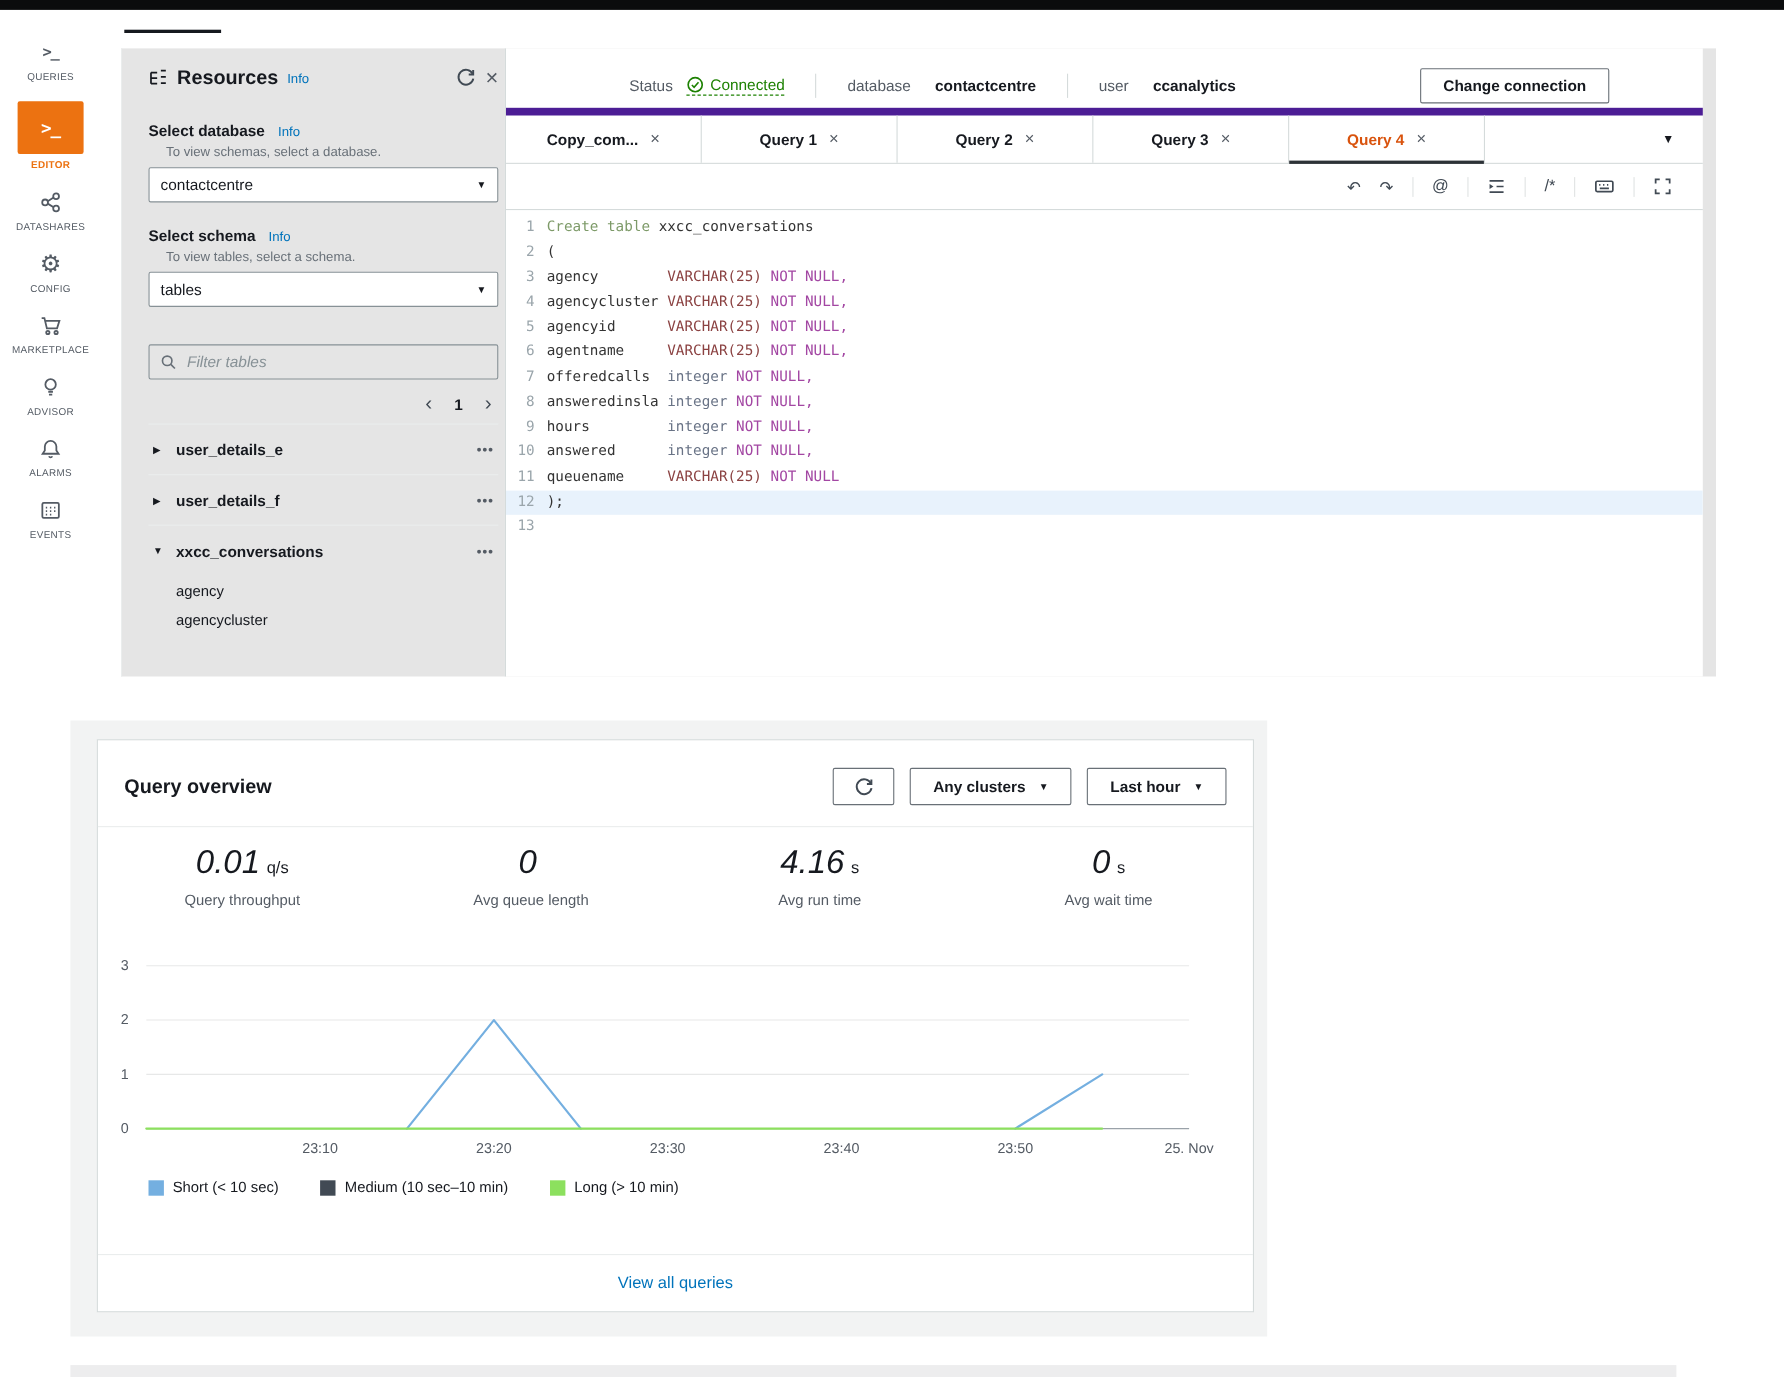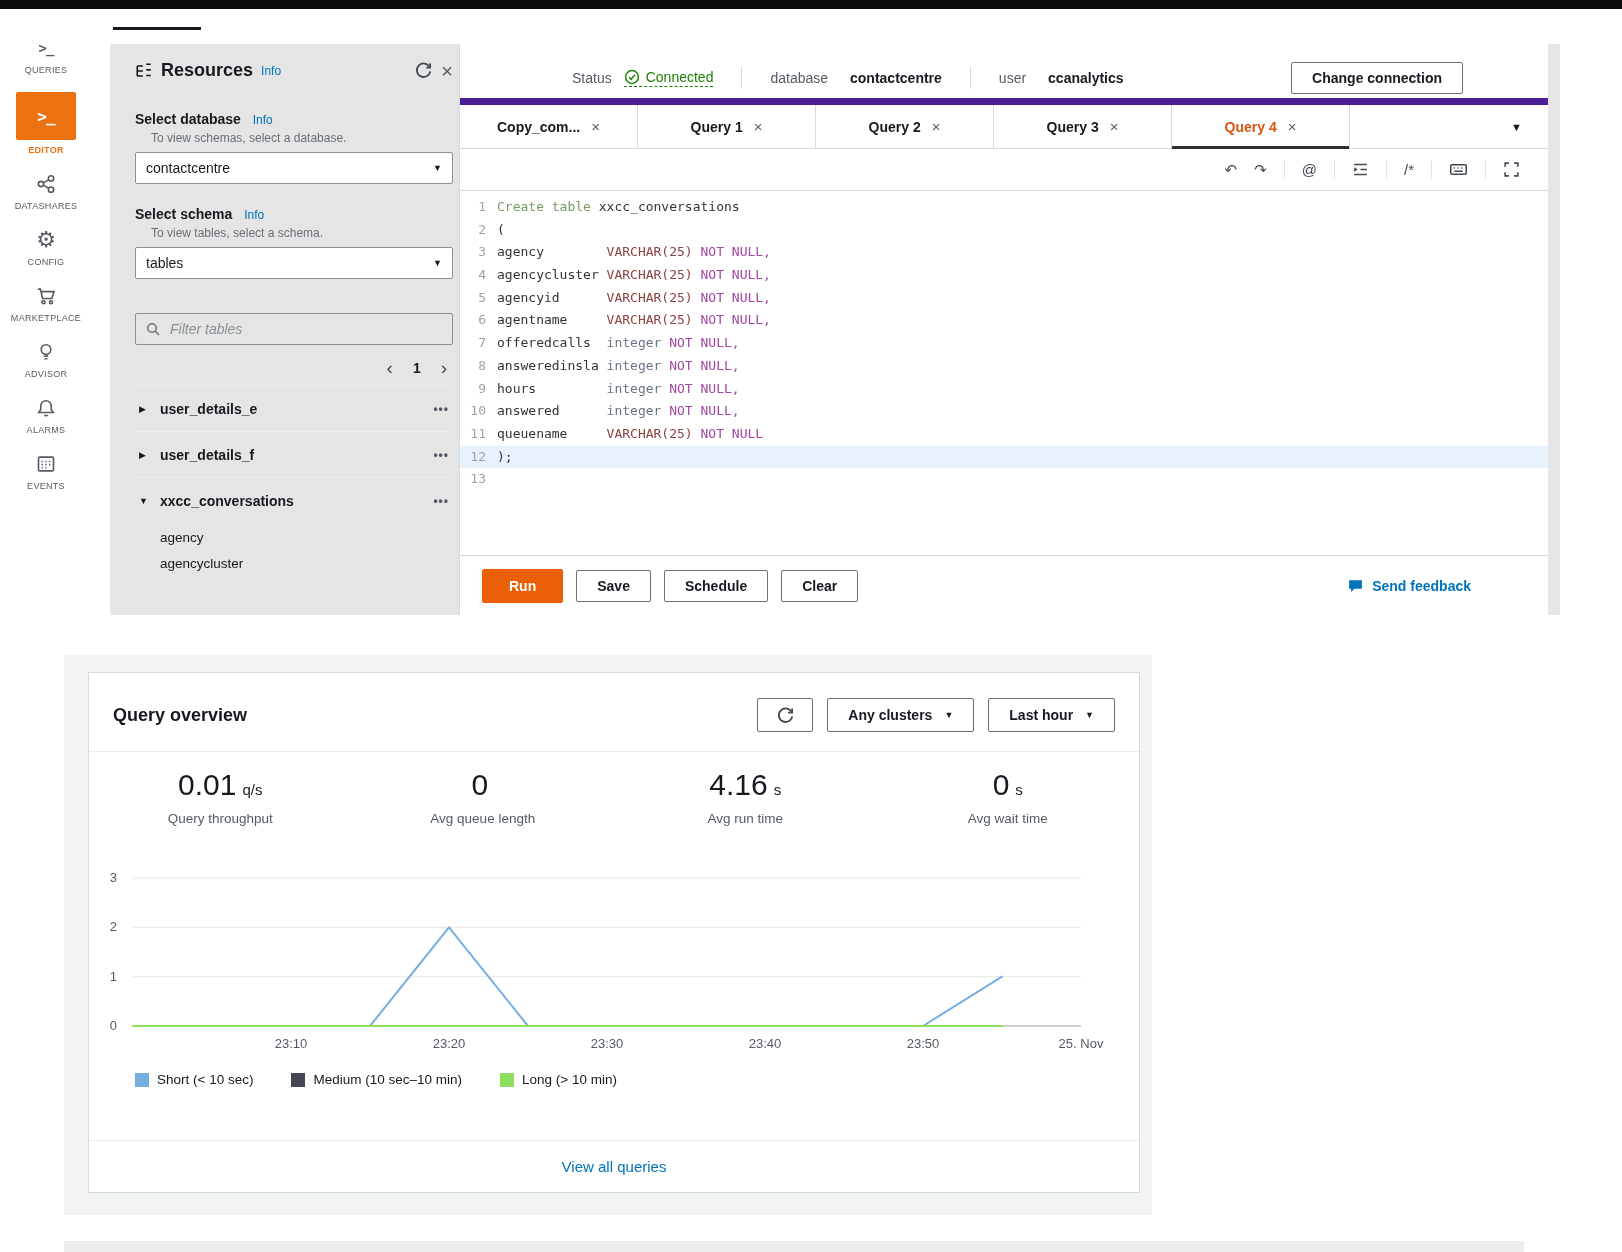--- a/index.html
+++ b/index.html
@@ -91,21 +91,21 @@
 
   
   .overview-wrap { position:absolute; left:64px; top:655px; width:1088px; height:560px; background:#f2f3f3; }
   .card { position:absolute; left:24px; top:17px; width:1052px; height:521px; background:#fff; border:1px solid #d5dbdb; display:flex; flex-direction:column; }
   .card-head { display:flex; align-items:center; gap:14px; padding:25px 24px 19px; }
   .card-title { font-size:18px; font-weight:bold; }
   .refresh-btn { width:56px; height:34px; border:1px solid #697077; border-radius:2px; background:#fff; display:flex; align-items:center; justify-content:center; color:#414a54; cursor:pointer; margin-left:auto; }
   .filter-btn { height:34px; display:flex; align-items:center; gap:12px; }
   .head-div { border-bottom:1px solid #eaeded; }
   .metrics { display:grid; grid-template-columns:repeat(4,1fr); text-align:center; padding:16px 0 20px; }
-  .m-val { font-size:30px; color:#16191f; }
+  .m-val { font-size:30px; color:#16191f;font-style:italic; }
   .m-unit { font-size:15px; margin-left:6px; }
   .m-label { font-size:13.5px; color:#545b64; margin-top:9px; }
   .chart { padding:8px 8px 0 6px; }
   .chart svg { display:block; }
   .chart text { font-family:"Liberation Sans", sans-serif; font-size:13px; fill:#545b64; }
   .legend { display:flex; align-items:center; gap:38px; padding:12px 0 0 46px; font-size:13.5px; }
   .legend-item { display:flex; align-items:center; gap:8px; }
   .swatch { width:14px; height:14px; display:inline-block; }
   .card-foot { margin-top:auto; border-top:1px solid #eaeded; height:52px; display:flex; align-items:center; justify-content:center; }
   .view-all { color:#0073bb; font-size:15px; text-decoration:none; cursor:pointer; }
@@ -387,34 +387,20 @@
             <span class="ln">12</span>
             <span class="lt"><span class="tok-plain">);</span></span>
           </div>
           <div class="code-line">
             <span class="ln">13</span>
             <span class="lt"></span>
           </div>
         </div>
     </div>
 
-    <div class="actions">
-      <button class="btn-run">Run</button>
-      <button class="btn">Save</button>
-      <button class="btn">Schedule</button>
-      <button class="btn">Clear</button>
-      <a class="feedback">
-        <span style="display:flex;">
-          <svg width="17" height="17" viewBox="0 0 16 16">
-            <path d="M2 3 h12 v8 h-7 l-3.2 3 v-3 H2 z" fill="#0073bb"></path>
-          </svg>
-        </span>
-        <span>Send feedback</span>
-      </a>
-    </div>
   </section>
 </div>
 
 <div class="overview-wrap">
   <div class="card">
 
     <div class="card-head">
       <span class="card-title">Query overview</span>
       <button class="refresh-btn">
         <svg width="19" height="19" viewBox="0 0 16 16" fill="none" stroke="currentColor" stroke-width="1.5">

